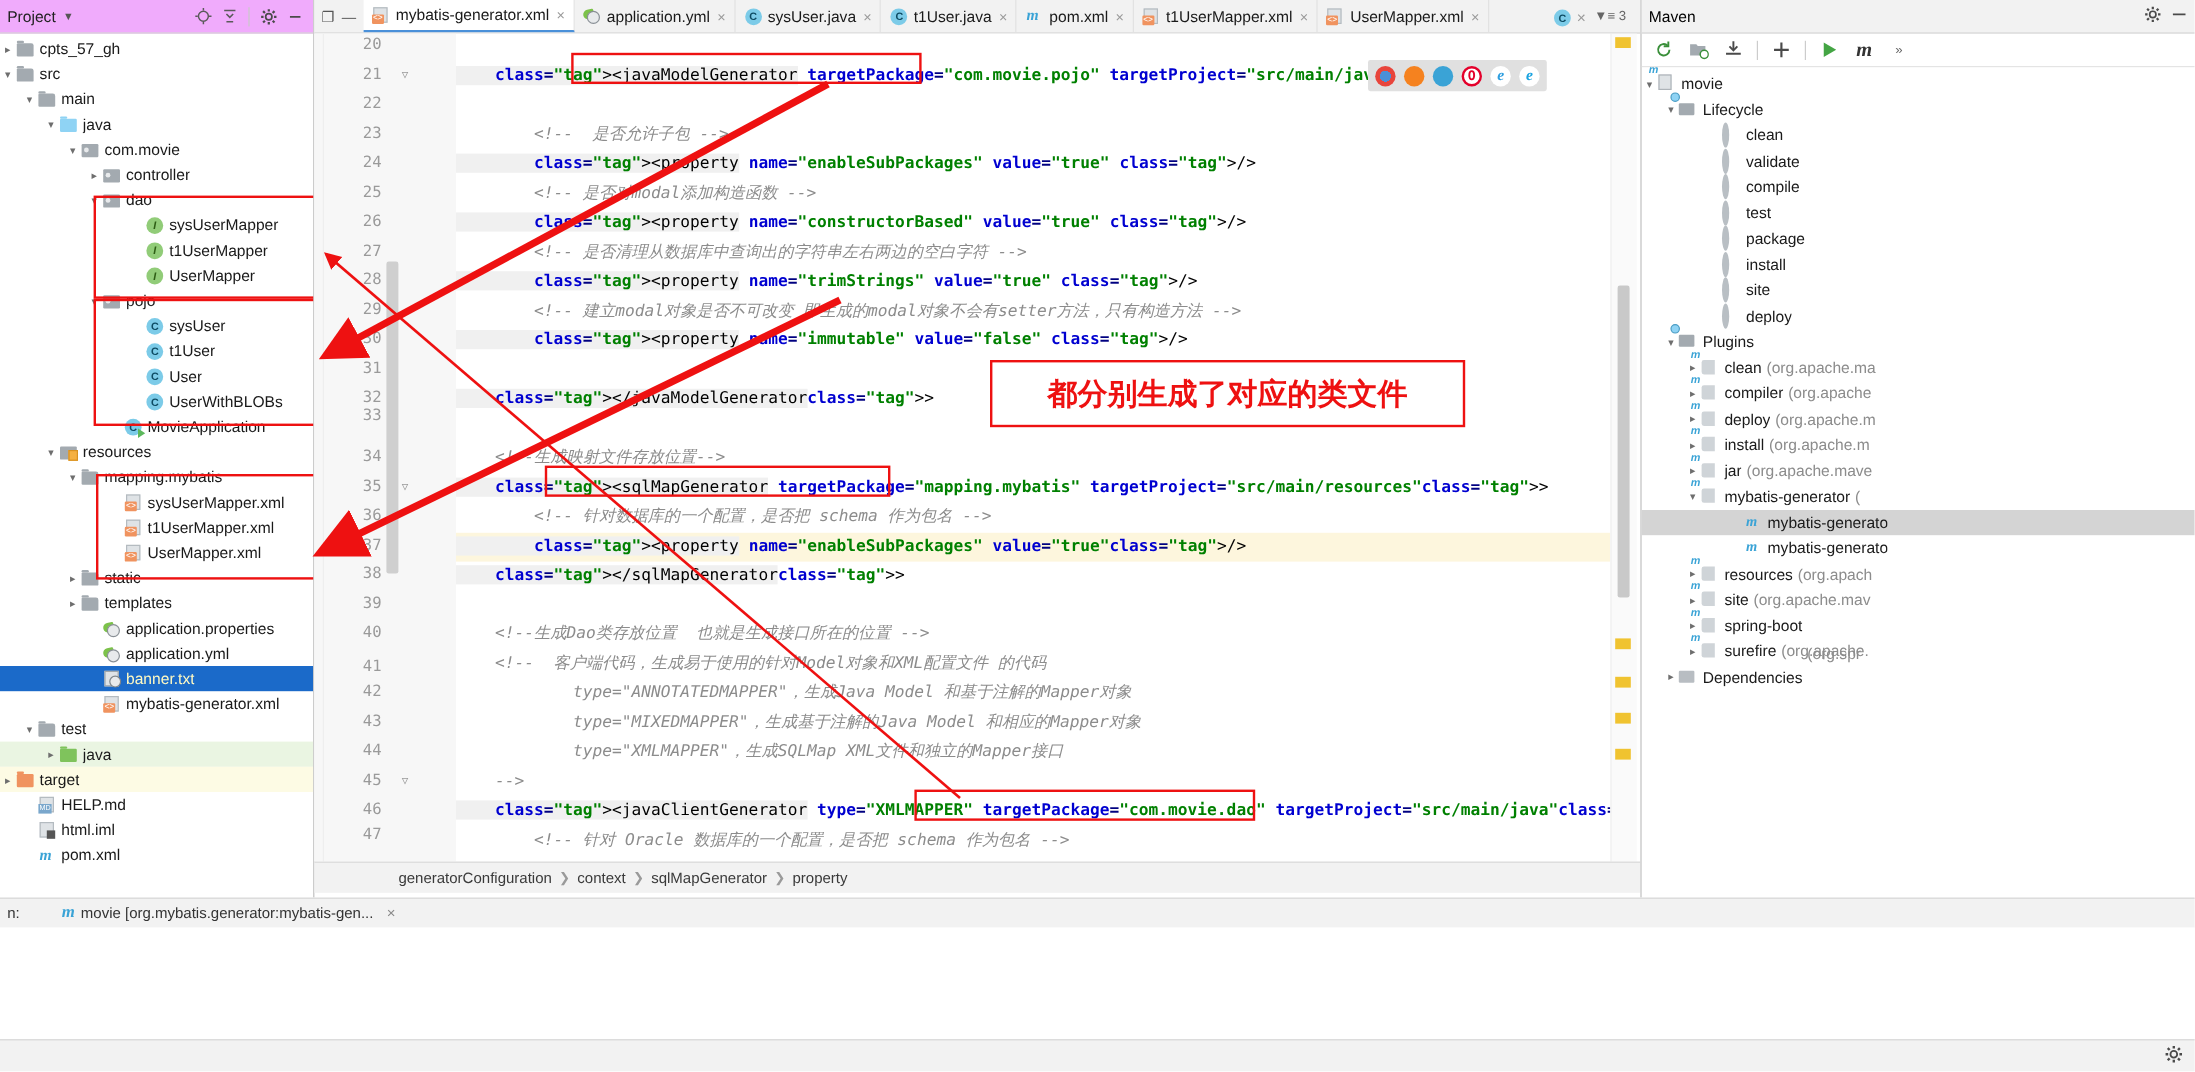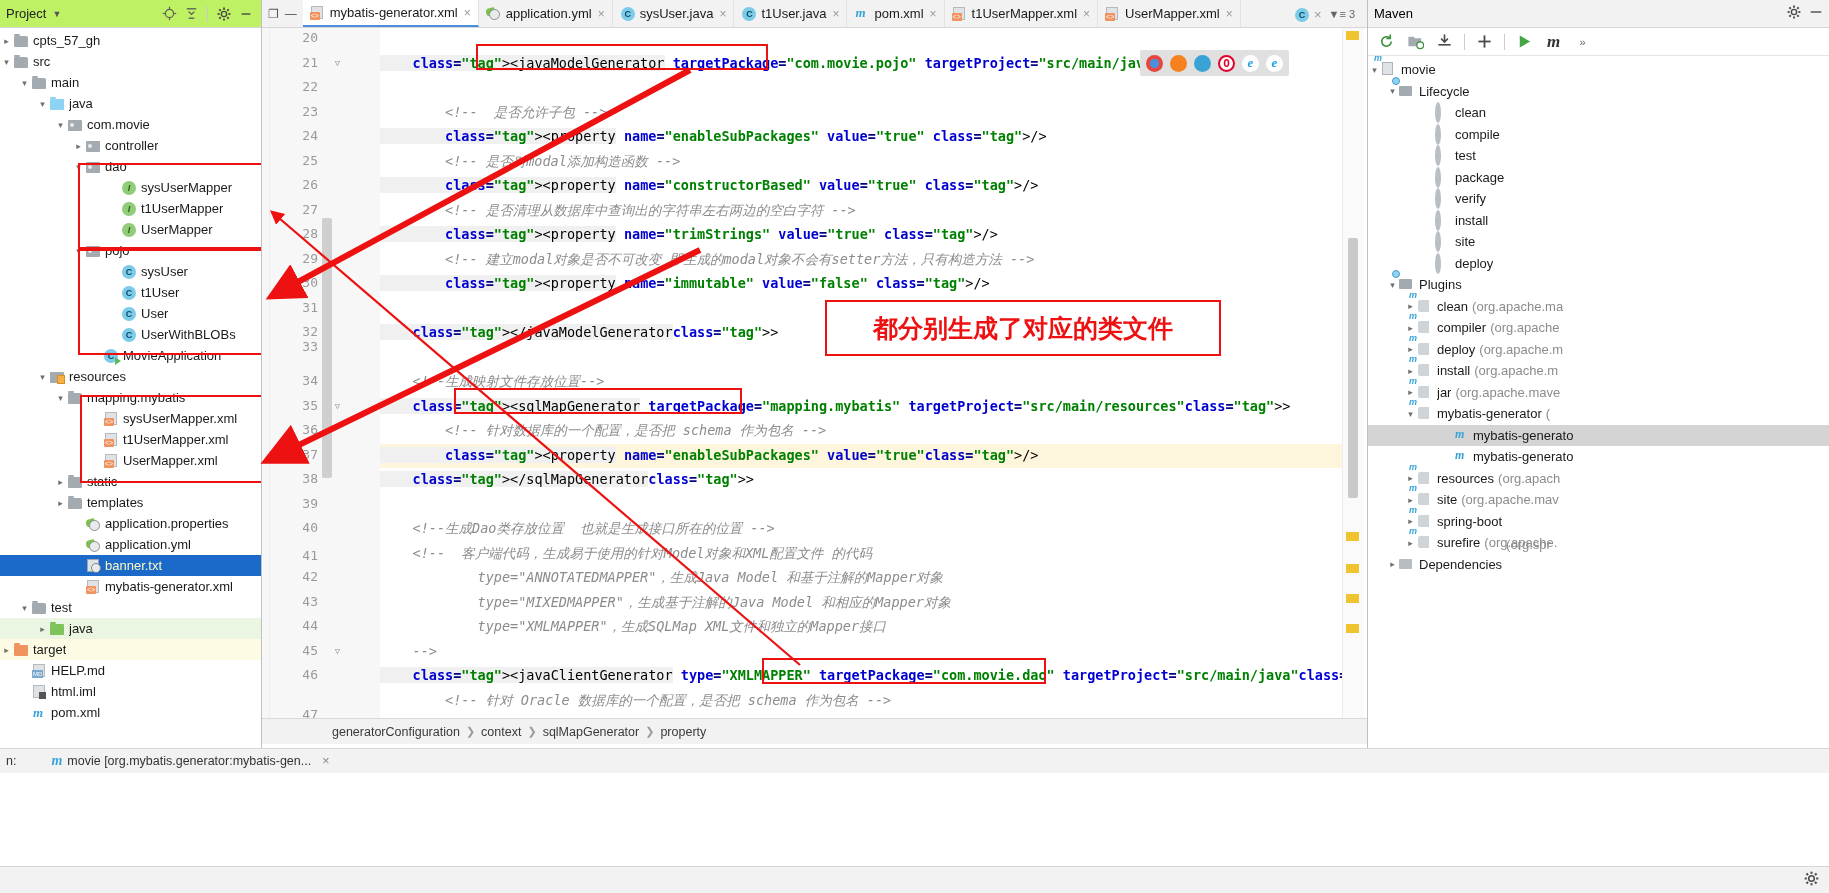--- a/index.html
+++ b/index.html
@@ -14,21 +14,21 @@
   }
   #app { position: relative; width: 1829px; height: 893px; }
 
   
   #project-panel {
     position: absolute; left: 0; top: 0; width: 262px; height: 748px;
     background: #ffffff; border-right: 1px solid #c0c0c0;
     overflow: hidden;
   }
   #project-header {
-    height: 28px; background: #bef264; border-bottom: 1px solid #d6d6d6;
+    height: 28px; background: #f0abfc; border-bottom: 1px solid #d6d6d6;
     display: flex; align-items: center; padding: 0 6px; gap: 4px;
   }
   #project-header .title { font-size: 13px; color: #222; }
   #project-header .caret { font-size: 9px; color: #555; margin-left: 2px;}
   #project-header .spacer { flex: 1; }
   #project-header .hicon { width: 18px; height: 18px; display:flex; align-items:center; justify-content:center; color:#5a5a5a; }
   #project-header .vline { width:1px; height:16px; background:#c9c9c9; margin:0 3px;}
 
   #tree { position: relative; padding-top: 2px; }
   .trow {
@@ -584,21 +584,21 @@
         <div class="gnum" style="top: 443px;">38</div>
         <div class="gnum" style="top: 467.5px;">39</div>
         <div class="gnum" style="top: 492px;">40</div>
         <div class="gnum" style="top: 520px;">41</div>
         <div class="gnum" style="top: 541px;">42</div>
         <div class="gnum" style="top: 565.5px;">43</div>
         <div class="gnum" style="top: 590px;">44</div>
         <div class="gnum" style="top: 614.5px;">45</div>
         <div class="fold" style="top: 617.5px;">▽</div>
         <div class="gnum" style="top: 639px;">46</div>
-        <div class="gnum" style="top: 679px; text-align: center;">47</div>
+        <div class="gnum" style="top: 660px; text-align: center;">47</div>
       </div>
     <div id="code">
         <div class="cline" style="top: 26.5px;"><span class="hl-bg">    <span <span="" class="attr">class</span><span class="tag">=</span><span class="val">"tag"</span>&gt;&lt;javaModelGenerator</span> <span class="attr">targetPackage</span><span class="tag">=</span><span class="val">"com.movie.pojo"</span> <span class="attr">targetProject</span><span class="tag">=</span><span class="val">"src/main/java"</span><span <span="" class="attr">class</span><span class="tag">=</span><span class="val">"tag"</span>&gt;&gt;</div>
         <div class="cline" style="top: 51px;"></div>
         <div class="cline" style="top: 75.5px;"><span class="cmt">        &lt;!--  是否允许子包 --&gt;</span></div>
         <div class="cline" style="top: 100px;"><span class="hl-bg">        <span <span="" class="attr">class</span><span class="tag">=</span><span class="val">"tag"</span>&gt;&lt;property</span> <span class="attr">name</span><span class="tag">=</span><span class="val">"enableSubPackages"</span> <span class="attr">value</span><span class="tag">=</span><span class="val">"true"</span> <span <span="" class="attr">class</span><span class="tag">=</span><span class="val">"tag"</span>&gt;/&gt;</div>
         <div class="cline" style="top: 124.5px;"><span class="cmt">        &lt;!-- 是否对modal添加构造函数 --&gt;</span></div>
         <div class="cline" style="top: 149px;"><span class="hl-bg">        <span <span="" class="attr">class</span><span class="tag">=</span><span class="val">"tag"</span>&gt;&lt;property</span> <span class="attr">name</span><span class="tag">=</span><span class="val">"constructorBased"</span> <span class="attr">value</span><span class="tag">=</span><span class="val">"true"</span> <span <span="" class="attr">class</span><span class="tag">=</span><span class="val">"tag"</span>&gt;/&gt;</div>
         <div class="cline" style="top: 173.5px;"><span class="cmt">        &lt;!-- 是否清理从数据库中查询出的字符串左右两边的空白字符 --&gt;</span></div>
         <div class="cline" style="top: 198px;"><span class="hl-bg">        <span <span="" class="attr">class</span><span class="tag">=</span><span class="val">"tag"</span>&gt;&lt;property</span> <span class="attr">name</span><span class="tag">=</span><span class="val">"trimStrings"</span> <span class="attr">value</span><span class="tag">=</span><span class="val">"true"</span> <span <span="" class="attr">class</span><span class="tag">=</span><span class="val">"tag"</span>&gt;/&gt;</div>
@@ -740,39 +740,39 @@
         <div class="mrow">
           <span style="width: 54px;"></span>
           <span class="arrow"></span>
           <span class="ic"><span class="m-gear"></span></span>
           <span class="lbl">clean</span>
         </div>
         <div class="mrow">
           <span style="width: 54px;"></span>
           <span class="arrow"></span>
           <span class="ic"><span class="m-gear"></span></span>
+          <span class="lbl">validate</span>
+        </div>
+        <div class="mrow">
+          <span style="width: 54px;"></span>
+          <span class="arrow"></span>
+          <span class="ic"><span class="m-gear"></span></span>
           <span class="lbl">compile</span>
         </div>
         <div class="mrow">
           <span style="width: 54px;"></span>
           <span class="arrow"></span>
           <span class="ic"><span class="m-gear"></span></span>
           <span class="lbl">test</span>
         </div>
         <div class="mrow">
           <span style="width: 54px;"></span>
           <span class="arrow"></span>
           <span class="ic"><span class="m-gear"></span></span>
           <span class="lbl">package</span>
-        </div>
-        <div class="mrow">
-          <span style="width: 54px;"></span>
-          <span class="arrow"></span>
-          <span class="ic"><span class="m-gear"></span></span>
-          <span class="lbl">verify</span>
         </div>
         <div class="mrow">
           <span style="width: 54px;"></span>
           <span class="arrow"></span>
           <span class="ic"><span class="m-gear"></span></span>
           <span class="lbl">install</span>
         </div>
         <div class="mrow">
           <span style="width: 54px;"></span>
           <span class="arrow"></span>

